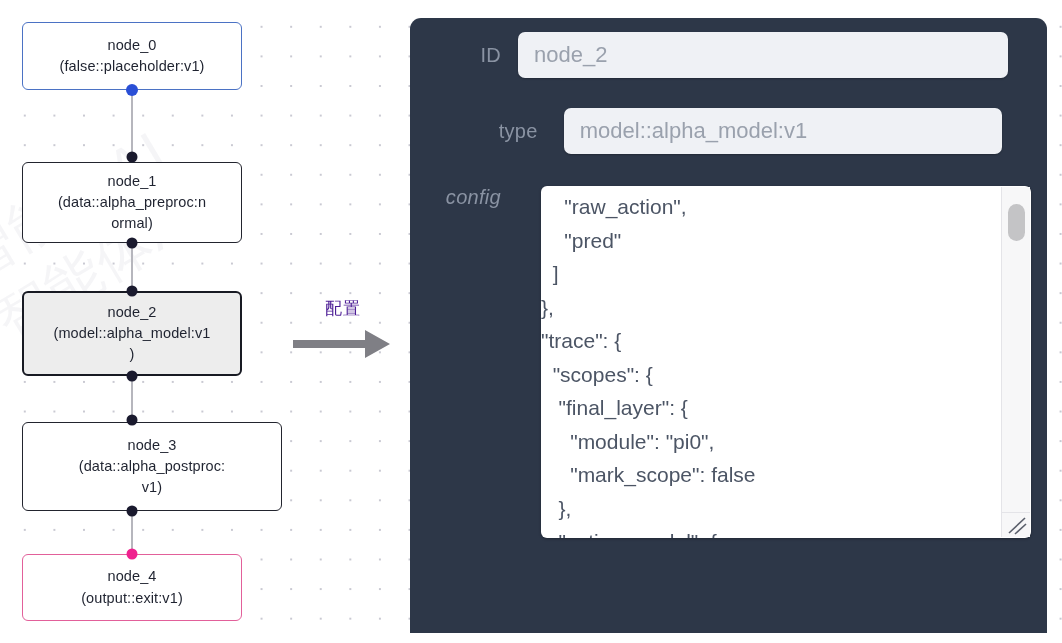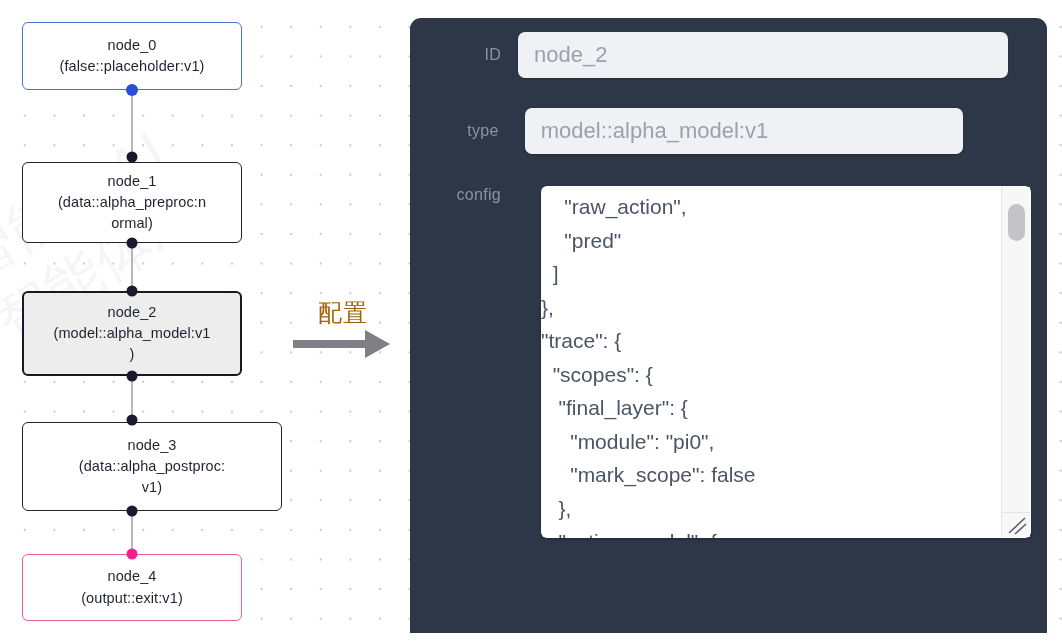--- a/index.html
+++ b/index.html
@@ -87,22 +87,22 @@
   
   #arrow-group {
     position: absolute;
     z-index: 8;
   }
   #arrow-label {
     position: absolute;
     left: 0; top: 0;
     width: 100px;
     text-align: center;
-    font-size: 24px;
-    color: #a16207;
+    font-size: 17px;
+    color: #4c1d95;
     font-family: "DejaVu Sans", "Liberation Sans", sans-serif;
     letter-spacing: 1px;
   }
   #arrow-shape {
     position: absolute;
     left: 0; top: 30px;
   }
 
   
   #config-panel {
@@ -118,21 +118,21 @@
     position: absolute;
     display: flex;
     align-items: center;
   }
   .field-label {
     width: 108px;
     text-align: right;
     padding-right: 17px;
     box-sizing: border-box;
     color: #8a93a3;
-    font-size: 16px;
+    font-size: 20px;
     letter-spacing: .3px;
   }
 
   .text-input {
     box-sizing: border-box;
     background: #eff1f5;
     border: none;
     border-radius: 7px;
     font-family: "Liberation Sans", sans-serif;
     font-size: 22px;
@@ -266,26 +266,26 @@
     </svg>
   </div>
 
   <div id="config-panel">
 
     <div class="field-row" style="left:0; top:14px; width:637px;">
       <div class="field-label">ID</div>
       <input class="text-input" id="id-input" type="text" style="width: 490px; height: 46px;" value="node_2">
     </div>
 
-    <div class="field-row" style="left:8px; top:90px; width:545px;">
+    <div class="field-row" style="left:0; top:90px; width:545px;padding-left:47px;">
       <div class="field-label">type</div>
       <input class="text-input" id="type-input" type="text" style="width: 490px; height: 46px; margin-left: 9px;" value="model::alpha_model:v1">
     </div>
 
-    <div class="field-row" style="left:0; top:168px; width:131px;">
+    <div class="field-row" style="left:0; top:168px; width:131px;font-style:italic;">
       <div class="field-label">config</div>
     </div>
 
     <div id="config-wrap">
       <textarea id="config-textarea" spellcheck="false" style="">    "raw_action",
     "pred"
   ]
 },
 "trace": {
   "scopes": {

